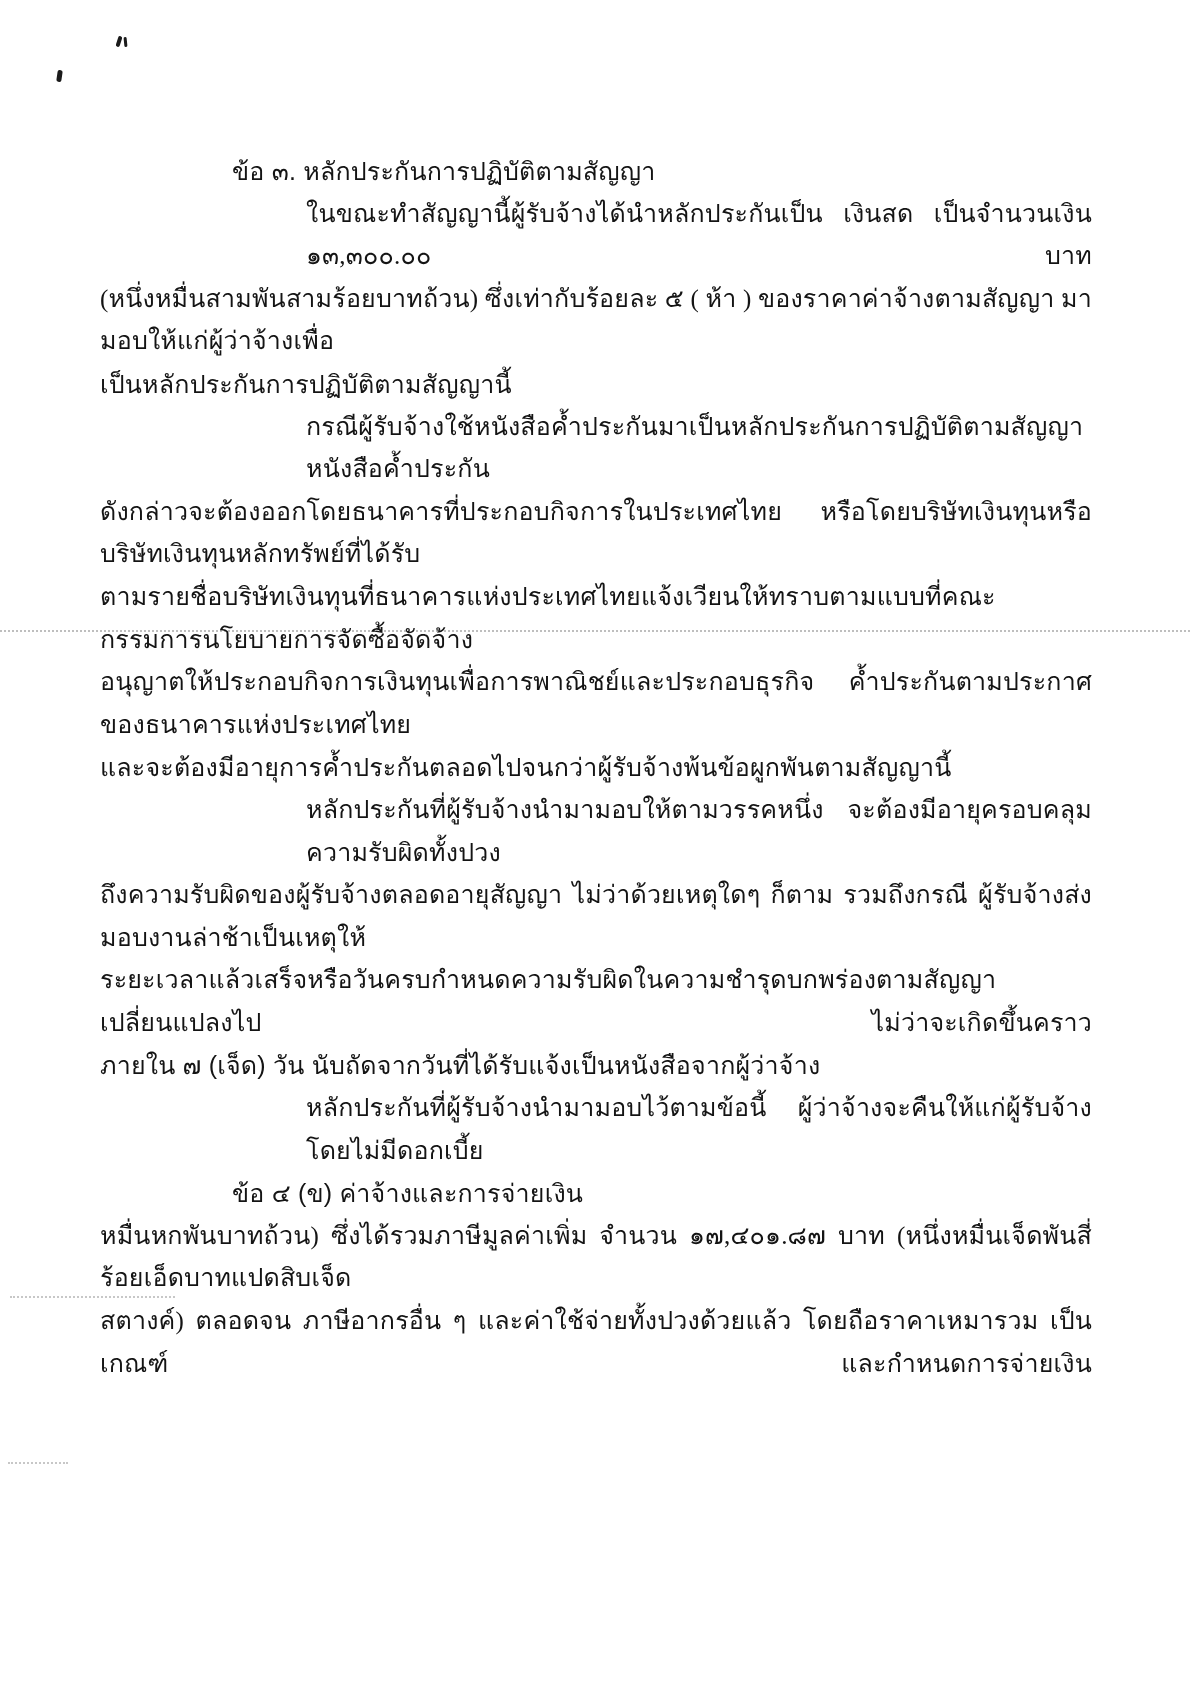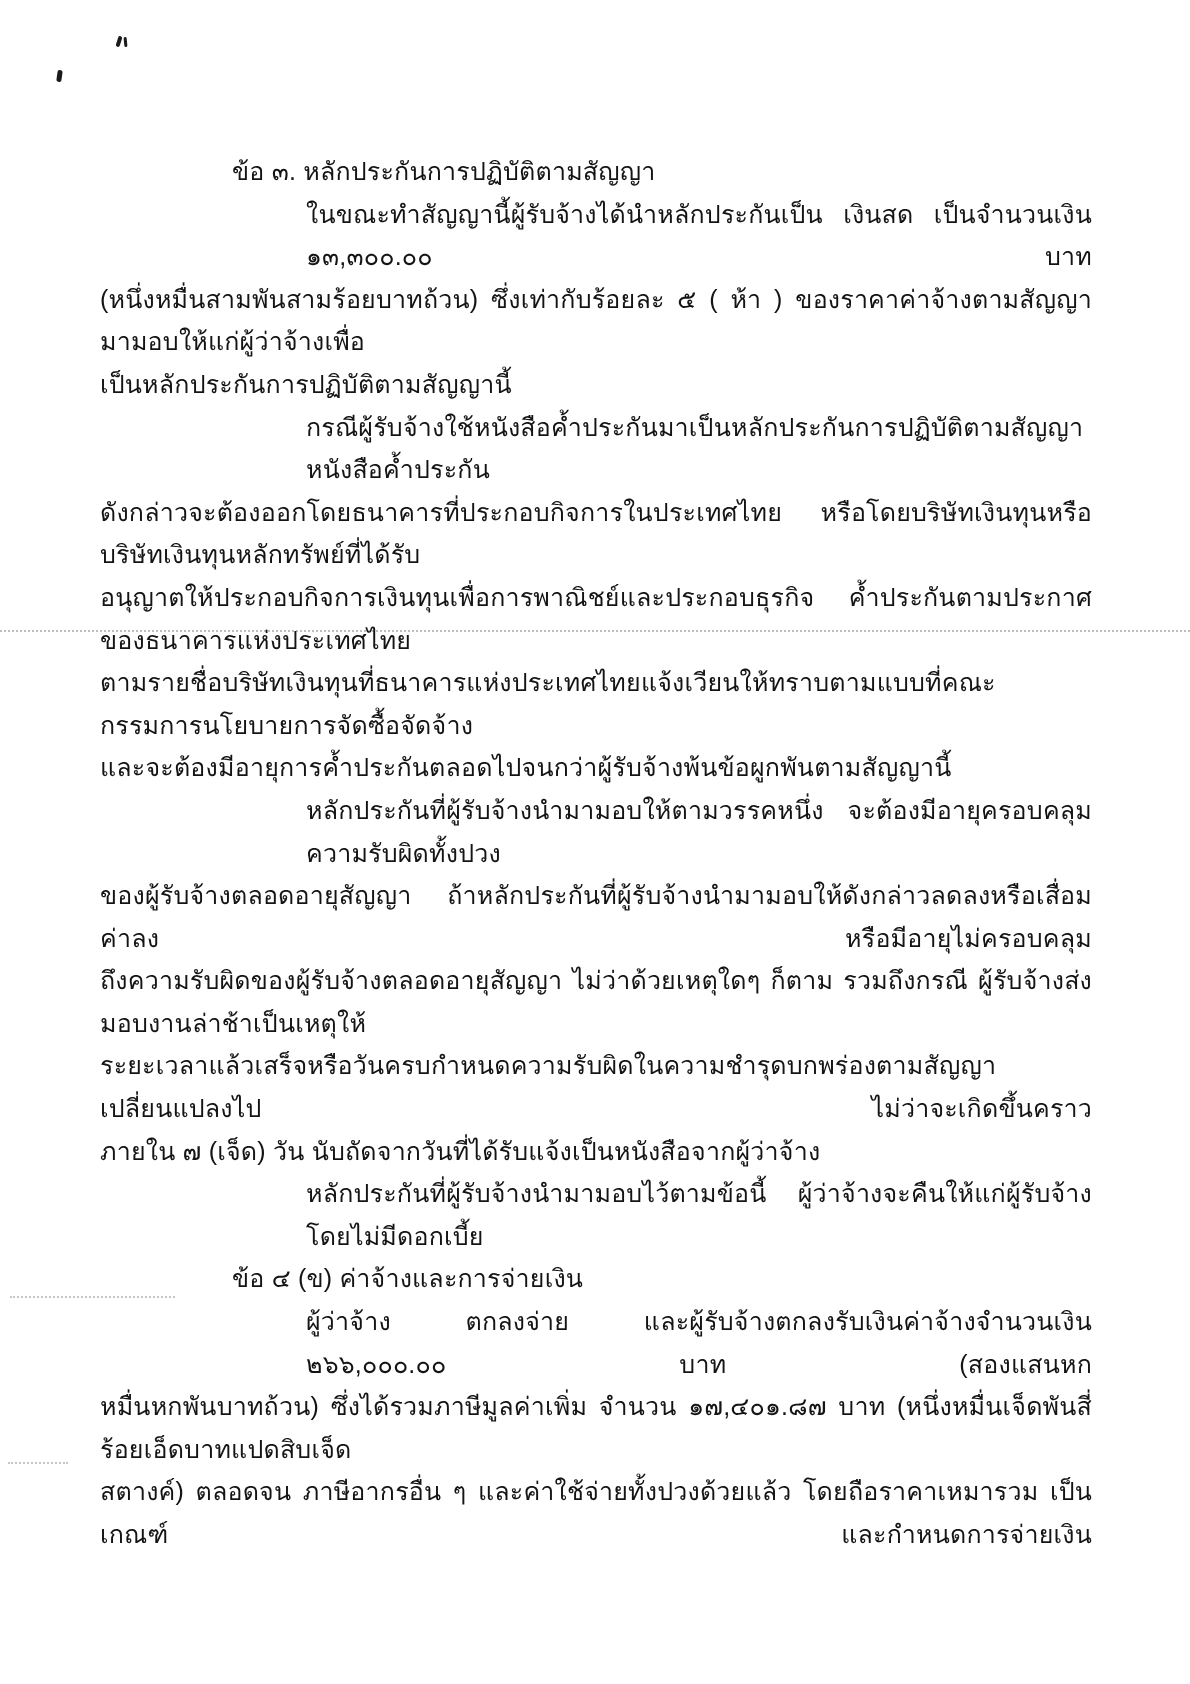--- a/index.html
+++ b/index.html
@@ -22,20 +22,21 @@
     width: 992px;
     font-size: 25px;
     line-height: 42.6px;
     letter-spacing: 0.2px;
   }
   .line { min-height: 42.6px; }
   
   .full {
     text-align: justify;
     text-align-last: justify;
+    font-family: Liberation Serif, serif;
   }
   
   .h {
     font-weight: 400;
     padding-left: 132px;
   }
   
   .p1 { padding-left: 206px; }
 
   
@@ -65,27 +66,25 @@
 <div class="dotline dotline-seg1"></div>
 <div class="dotline dotline-seg2"></div>
 
 <div class="doc">
   <div class="line h">ข้อ ๓. หลักประกันการปฏิบัติตามสัญญา</div>
   <div class="line full p1">ในขณะทำสัญญานี้ผู้รับจ้างได้นำหลักประกันเป็น เงินสด เป็นจำนวนเงิน ๑๓,๓๐๐.๐๐ บาท</div>
   <div class="line full">(หนึ่งหมื่นสามพันสามร้อยบาทถ้วน) ซึ่งเท่ากับร้อยละ ๕ ( ห้า ) ของราคาค่าจ้างตามสัญญา มามอบให้แก่ผู้ว่าจ้างเพื่อ</div>
   <div class="line">เป็นหลักประกันการปฏิบัติตามสัญญานี้</div>
   <div class="line full p1">กรณีผู้รับจ้างใช้หนังสือค้ำประกันมาเป็นหลักประกันการปฏิบัติตามสัญญา หนังสือค้ำประกัน</div>
   <div class="line full">ดังกล่าวจะต้องออกโดยธนาคารที่ประกอบกิจการในประเทศไทย หรือโดยบริษัทเงินทุนหรือบริษัทเงินทุนหลักทรัพย์ที่ได้รับ</div>
+  <div class="line full">ตามรายชื่อบริษัทเงินทุนที่ธนาคารแห่งประเทศไทยแจ้งเวียนให้ทราบตามแบบที่คณะกรรมการนโยบายการจัดซื้อจัดจ้าง</div>
   <div class="line full">อนุญาตให้ประกอบกิจการเงินทุนเพื่อการพาณิชย์และประกอบธุรกิจ ค้ำประกันตามประกาศของธนาคารแห่งประเทศไทย</div>
-  <div class="line full">ตามรายชื่อบริษัทเงินทุนที่ธนาคารแห่งประเทศไทยแจ้งเวียนให้ทราบตามแบบที่คณะกรรมการนโยบายการจัดซื้อจัดจ้าง</div>
   <div class="line">และจะต้องมีอายุการค้ำประกันตลอดไปจนกว่าผู้รับจ้างพ้นข้อผูกพันตามสัญญานี้</div>
   <div class="line full p1">หลักประกันที่ผู้รับจ้างนำมามอบให้ตามวรรคหนึ่ง จะต้องมีอายุครอบคลุมความรับผิดทั้งปวง</div>
-  <div class="line full">ของผู้รับจ้างตลอดอายุสัญญา ถ้าหลักประกันที่ผู้รับจ้างนำมามอบให้ดังกล่าวลดลงหรือเสื่อมค่าลง หรือมีอายุไม่ครอบคลุม</div>
   <div class="line full">ถึงความรับผิดของผู้รับจ้างตลอดอายุสัญญา ไม่ว่าด้วยเหตุใดๆ ก็ตาม รวมถึงกรณี ผู้รับจ้างส่งมอบงานล่าช้าเป็นเหตุให้</div>
   <div class="line full">ระยะเวลาแล้วเสร็จหรือวันครบกำหนดความรับผิดในความชำรุดบกพร่องตามสัญญาเปลี่ยนแปลงไป ไม่ว่าจะเกิดขึ้นคราว</div>
   <div class="line">ภายใน ๗ (เจ็ด) วัน นับถัดจากวันที่ได้รับแจ้งเป็นหนังสือจากผู้ว่าจ้าง</div>
   <div class="line full p1">หลักประกันที่ผู้รับจ้างนำมามอบไว้ตามข้อนี้ ผู้ว่าจ้างจะคืนให้แก่ผู้รับจ้าง โดยไม่มีดอกเบี้ย</div>
   <div class="line h">ข้อ ๔ (ข) ค่าจ้างและการจ่ายเงิน</div>
-  <div class="line full p1">ผู้ว่าจ้าง ตกลงจ่าย และผู้รับจ้างตกลงรับเงินค่าจ้างจำนวนเงิน ๒๖๖,๐๐๐.๐๐ บาท (สองแสนหก</div>
   <div class="line full">หมื่นหกพันบาทถ้วน) ซึ่งได้รวมภาษีมูลค่าเพิ่ม จำนวน ๑๗,๔๐๑.๘๗ บาท (หนึ่งหมื่นเจ็ดพันสี่ร้อยเอ็ดบาทแปดสิบเจ็ด</div>
   <div class="line full">สตางค์) ตลอดจน ภาษีอากรอื่น ๆ และค่าใช้จ่ายทั้งปวงด้วยแล้ว โดยถือราคาเหมารวม เป็นเกณฑ์ และกำหนดการจ่ายเงิน</div>
 
 </div>
 
 </body></html>

